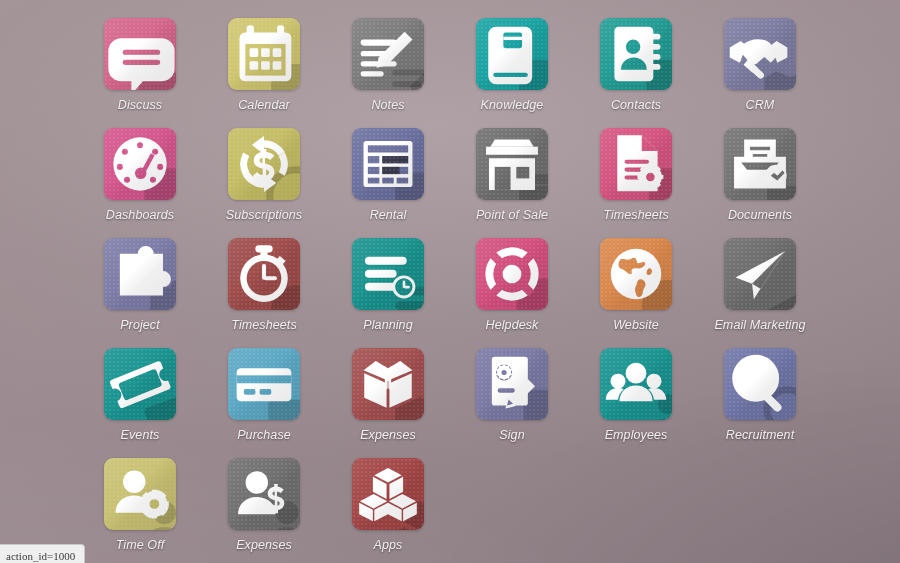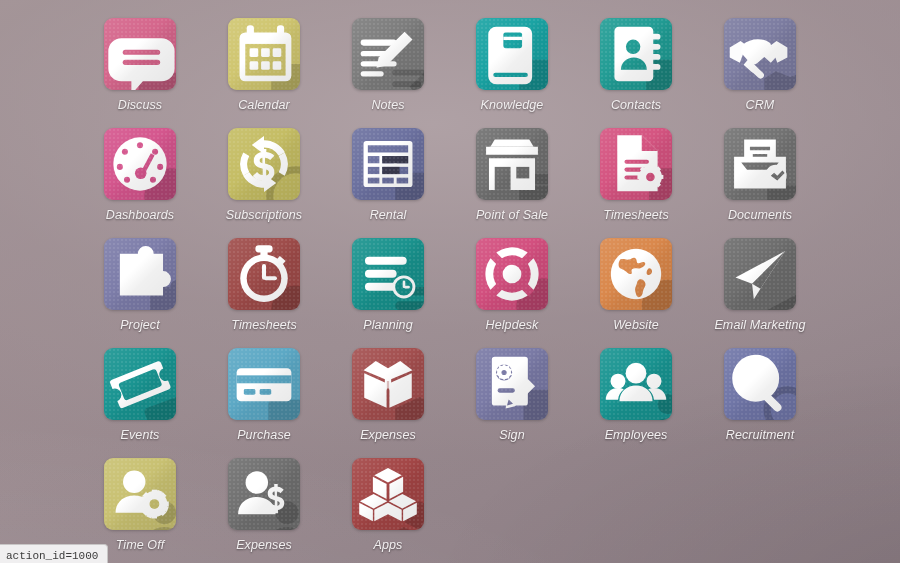--- a/index.html
+++ b/index.html
@@ -112,21 +112,21 @@
     left:0;
     bottom:0;
     height:19px;
     padding:2px 9px 0 6px;
     background:#f0eff0;
     border:1px solid #c8c6c6;
     border-bottom:none; border-left:none;
     border-top-right-radius:4px;
     font-size:11px;
     color:#3b3b3b;
-    font-family:Liberation Mono, monospace;
+    font-family:Liberation Serif, serif;
     white-space:nowrap;
     overflow:hidden;
     z-index:20;
     line-height:19px;
   }
 </style>
 </head>
 <body>
 
 <div id="wallpaper"></div>

